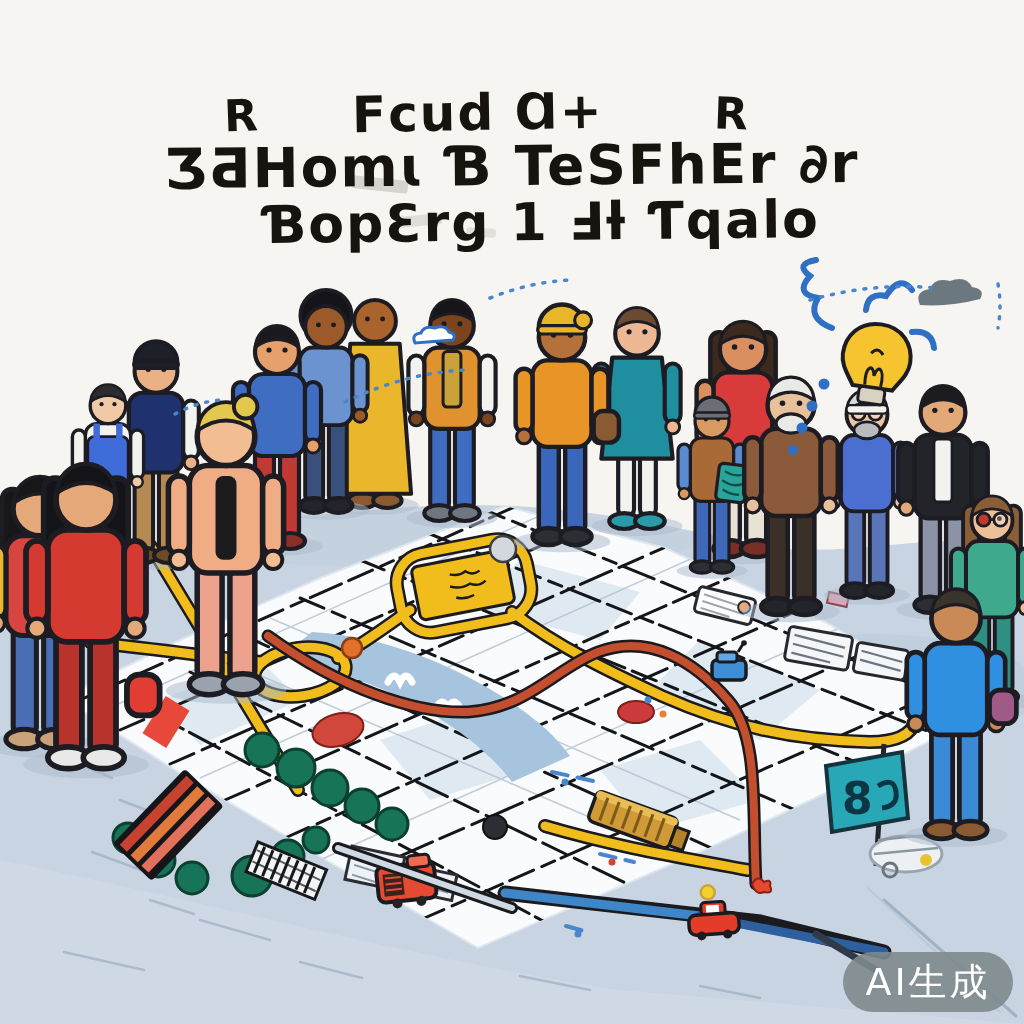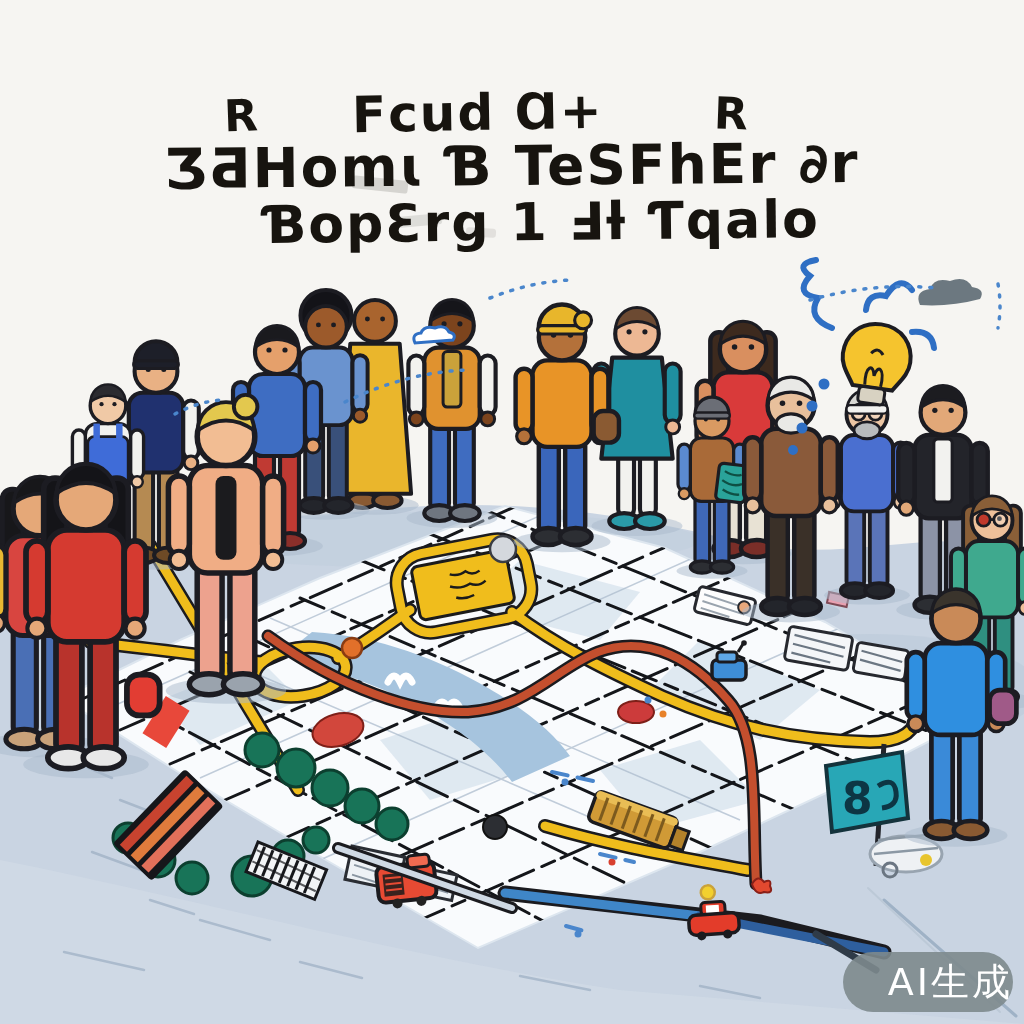--- a/index.html
+++ b/index.html
@@ -12,21 +12,21 @@
   .l1a{left:224px;top:90px;font-size:44px;transform:rotate(-2deg);}
   .l1b{left:352px;top:84px;font-size:50px;transform:rotate(-1deg);}
   .l1c{left:714px;top:88px;font-size:44px;transform:rotate(2deg);}
   .l2{left:0;top:134px;width:100%;text-align:center;font-size:55px;transform:rotate(-0.5deg);}
   .l3{left:30px;top:192px;width:100%;text-align:center;font-size:52px;transform:rotate(-0.6deg);}
   .smudge{position:absolute;background:#c9c8c4;opacity:.75;border-radius:3px;z-index:4;}
   .s1{left:352px;top:178px;width:56px;height:13px;transform:rotate(6deg);}
   .s2{left:398px;top:215px;width:44px;height:11px;transform:rotate(-5deg);opacity:.55;}
   .s3{left:466px;top:228px;width:30px;height:9px;transform:rotate(4deg);opacity:.45;}
   .watermark{position:absolute;left:843px;top:952px;width:170px;height:60px;
-     border-radius:32px;display:flex;align-items:center;justify-content:flex-end;
+     border-radius:32px;display:flex;align-items:center;justify-content:center;
      color:#ffffff;font-size:38px;font-weight:500;letter-spacing:3px;z-index:9;}
 </style>
 </head>
 <body>
 
 <div class="stage">
 
   <div class="title-block" style="color: rgb(23, 20, 15);">
     <span class="t t-abs l1a">R</span>
     <span class="t t-abs l1b">Fcud Ɑ+</span>

